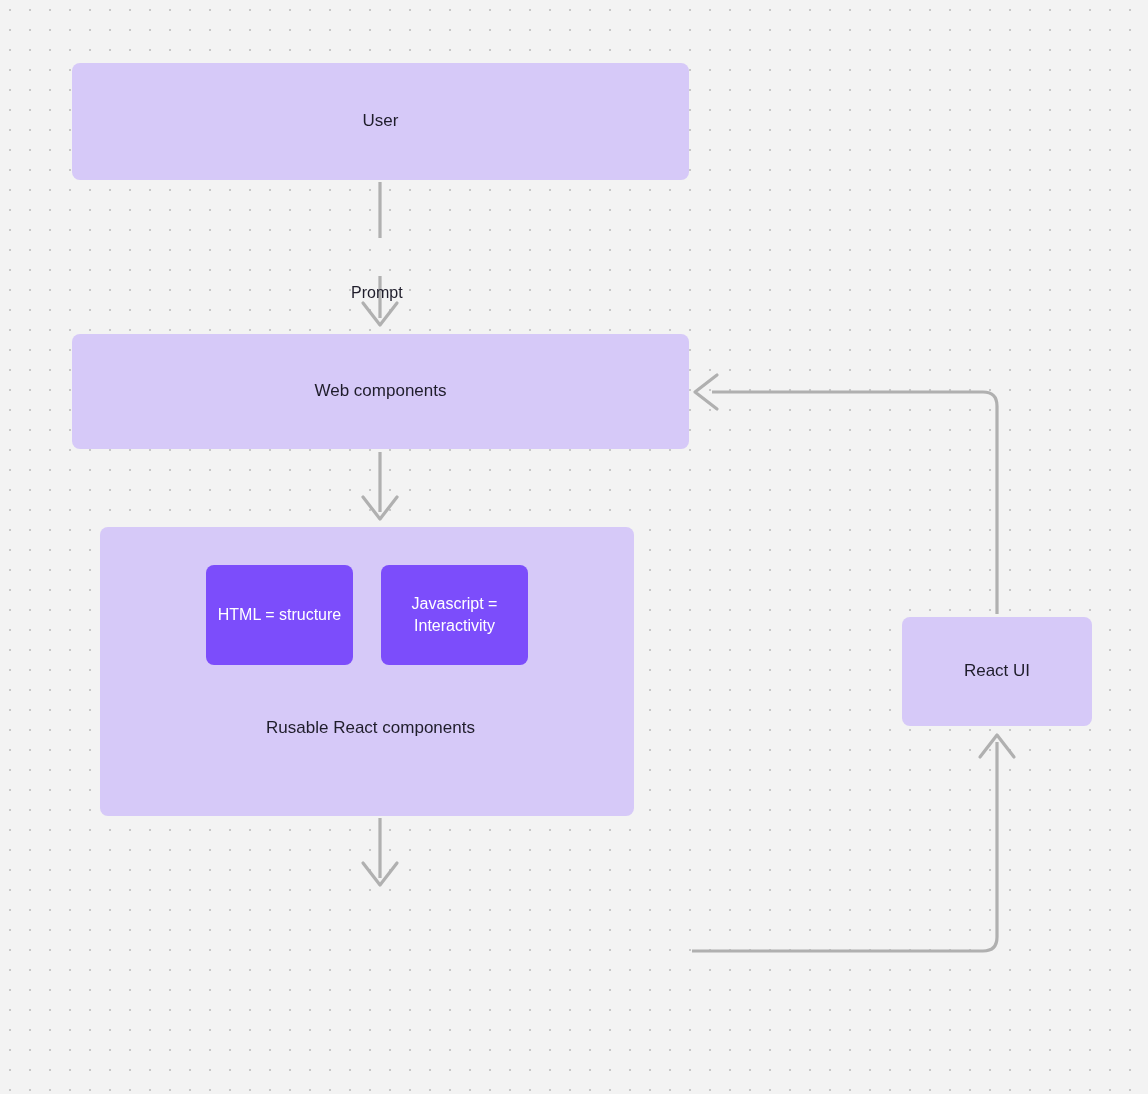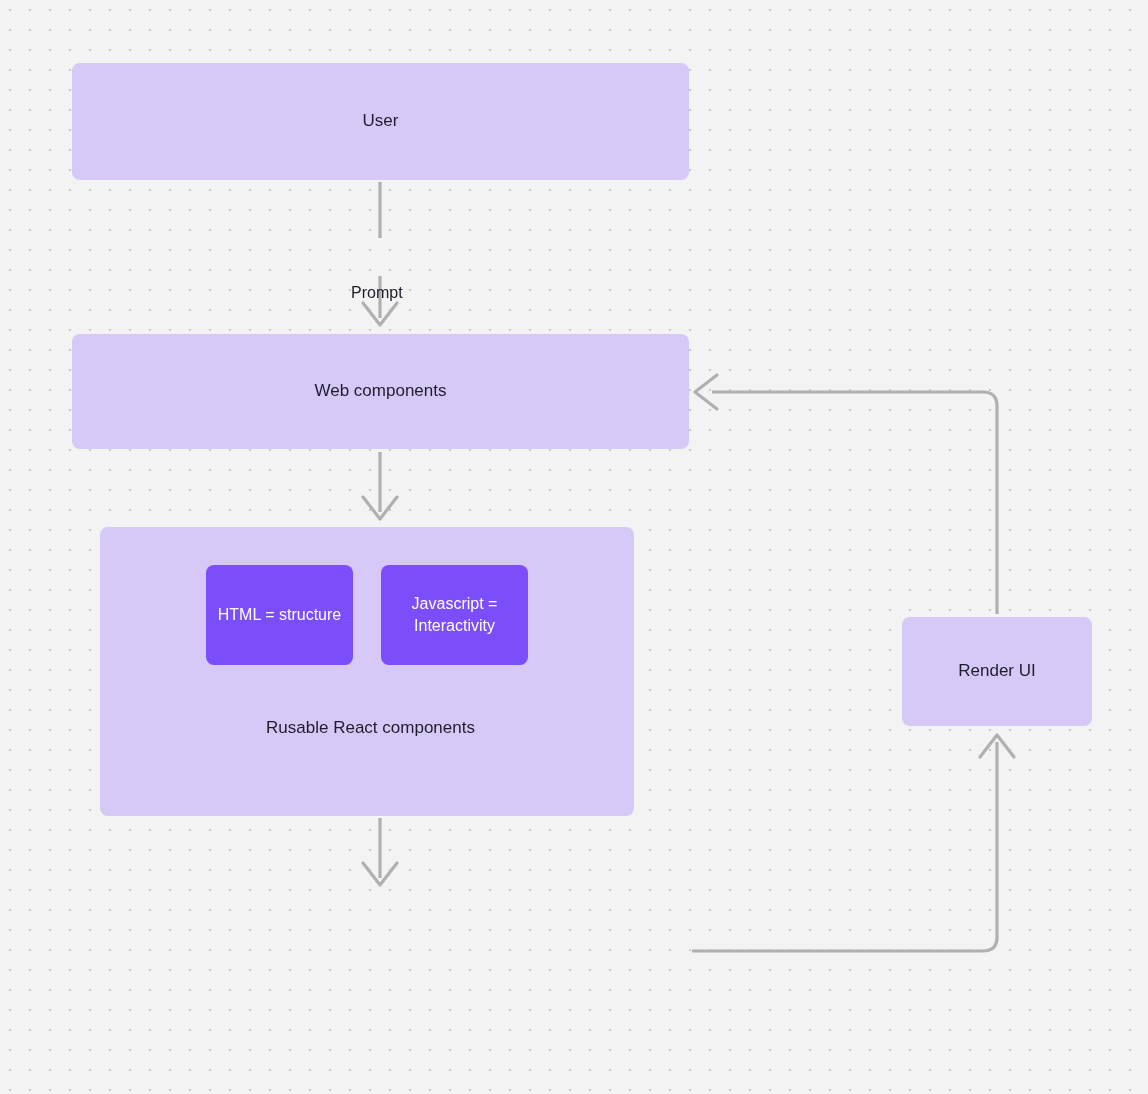--- a/index.html
+++ b/index.html
@@ -155,16 +155,16 @@
       <div class="node-strong inner-box">
         <span>Javascript = Interactivity</span>
       </div>
     </div>
 
     <div class="components-caption">Rusable React components</div>
   </div>
 
 
   <div class="node node-light" id="node-render">
-    <span>Render UI</span>
+    <span>React UI</span>
   </div>
 
 </div>
 
 </body></html>

